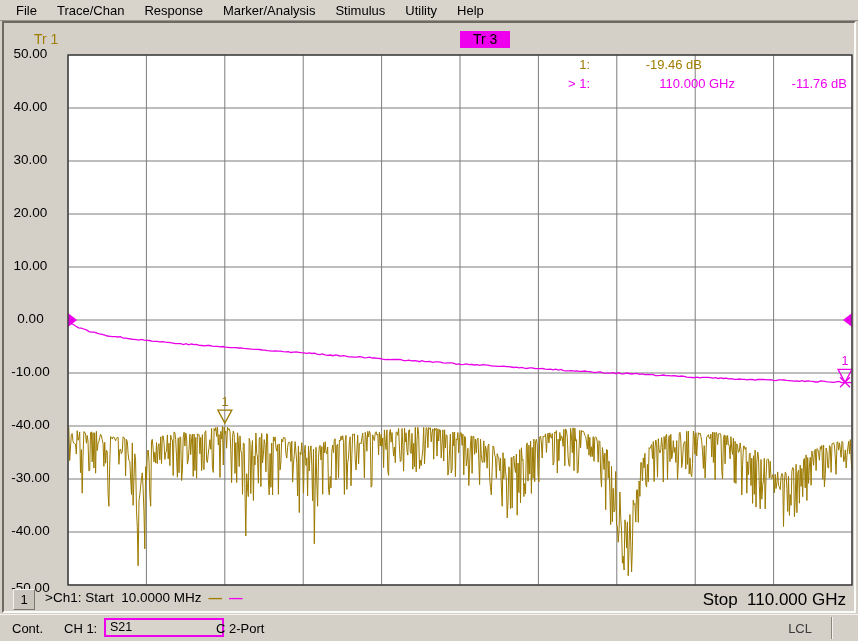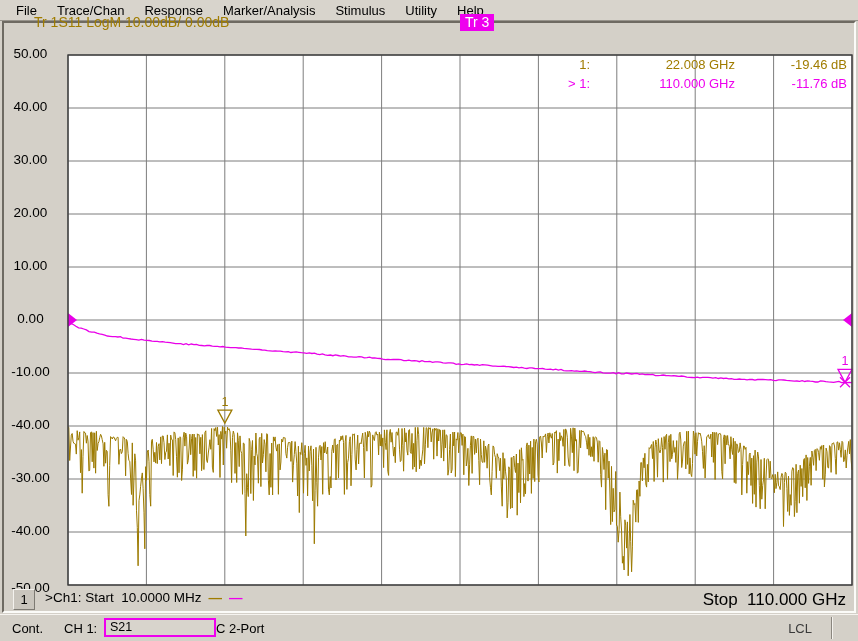--- a/index.html
+++ b/index.html
@@ -15,24 +15,24 @@
     display:flex;align-items:center;padding-left:6px;
   }
   .menu-item{font-size:13px;padding:15px 10px;cursor:default;white-space:nowrap}
   
   .main-frame{
     position:absolute;top:21px;left:2px;width:854px;height:592px;
     background:#d4d0c8;box-sizing:border-box;
     border:2px solid;border-color:#6e6a62 #fbfbf8 #fbfbf8 #6e6a62;
   }
   
-  .tracebar-item{position:absolute;top:14px;font-size:14px;white-space:pre;display:flex;align-items:flex-start;}
+  .tracebar-item{position:absolute;top:31px;font-size:14px;white-space:pre;display:flex;align-items:flex-start;gap:9px}
   .tr1{left:34px;color:#a07c00}
   .tr3{left:460px;color:#ee00ee}
-  .tr3-box{background:#ee00ee;color:#ffffff;padding:0 5px;font-size:14px;line-height:17px}
+  .tr3-box{background:#ee00ee;color:#000000;padding:0 13px;font-size:14px;line-height:17px}
   
   .plot-wrap{position:absolute;left:67px;top:54px}
   
   .ylabel{
     position:absolute;left:0;width:61px;text-align:center;
     font-size:13.5px;color:#000;
   }
   
   .mrow{position:absolute;left:558px;width:289px;height:18px;font-size:13px;white-space:pre;display:flex}
   .mrow span{display:inline-block;text-align:right}
@@ -55,21 +55,21 @@
     position:absolute;left:0;right:0;bottom:0;height:26px;
     background:#d4d0c8;border-top:1px solid #f6f4f0;
     font-size:13px;
     text-decoration:underline;
   }
   .sb-cont{position:absolute;left:12px;top:6px}
   .sb-ch{position:absolute;left:64px;top:6px}
   .sb-meas{
     position:absolute;left:104px;top:3px;width:96px;height:15px;
     border:2px solid #ee00ee;background:#d8d4cc;font-size:12.5px;
-    padding:0 8px 0 4px;line-height:15px;cursor:default;
+    padding:0 16px 0 4px;line-height:15px;cursor:default;
   }
   .sb-cal{position:absolute;left:216px;top:6px}
   .sb-div{position:absolute;left:831px;top:2px;width:1px;height:22px;background:#8a867e;box-shadow:1px 0 0 #f4f2ee}
   .sb-lcl{position:absolute;right:46px;top:6px;color:#3a3a3a}
 </style>
 </head>
 <body>
 
 <div class="menubar">
   <span class="menu-item">File</span>
@@ -77,21 +77,21 @@
   <span class="menu-item">Response</span>
   <span class="menu-item">Marker/Analysis</span>
   <span class="menu-item">Stimulus</span>
   <span class="menu-item">Utility</span>
   <span class="menu-item">Help</span>
 </div>
 
 <div class="main-frame"></div>
 
 <div class="tracebar-item tr1">
-  <span>Tr 1</span><span>S11 LogM 10.00dB/ 0.00dB</span>
+  <span>Tr 1</span>
 </div>
 <div class="tracebar-item tr3">
   <span class="tr3-box">Tr 3</span>
 </div>
 
 <div class="plot-wrap">
   <svg id="plot-svg" width="786" height="532" viewBox="-1 -1 786 532">
       <rect x="0" y="0" width="784" height="530" fill="#ffffff"></rect>
       <path d="M0,0V530M78.4,0V530M156.8,0V530M235.2,0V530M313.6,0V530M392,0V530M470.4,0V530M548.8,0V530M627.2,0V530M705.6,0V530M784,0V530M0,0H784M0,53H784M0,106H784M0,159H784M0,212H784M0,265H784M0,318H784M0,371H784M0,424H784M0,477H784M0,530H784" stroke="#7d7d7d" stroke-width="1" fill="none"></path>
       <polyline points="0.0,371.9 0.8,372.3 1.7,405.5 2.5,392.0 3.3,380.1 4.2,378.5 5.0,386.2 5.8,388.3 6.7,388.7 7.5,389.2 8.3,399.1 9.2,375.7 10.0,385.2 10.9,382.6 11.7,376.9 12.5,417.7 13.4,394.6 14.2,438.2 15.0,401.3 15.9,376.5 16.7,377.9 17.5,378.1 18.4,388.2 19.2,380.5 20.0,386.1 20.9,416.0 21.7,415.4 22.5,377.8 23.4,376.8 24.2,406.8 25.0,377.6 25.9,413.1 26.7,377.8 27.6,418.2 28.4,376.3 29.2,395.5 30.1,388.3 30.9,386.8 31.7,382.7 32.6,379.3 33.4,380.9 34.2,384.5 35.1,388.8 35.9,411.3 36.7,387.3 37.6,408.2 38.4,395.3 39.2,396.4 40.1,439.7 40.9,451.3 41.7,410.4 42.6,381.6 43.4,382.4 44.3,384.0 45.1,382.0 45.9,382.1 46.8,384.0 47.6,385.8 48.4,383.3 49.3,382.3 50.1,382.3 50.9,409.3 51.8,394.8 52.6,394.0 53.4,398.6 54.3,396.7 55.1,381.7 55.9,382.5 56.8,384.0 57.6,420.9 58.4,384.4 59.3,386.4 60.1,398.3 60.9,405.5 61.8,406.3 62.6,423.1 63.5,439.5 64.3,387.9 65.1,450.3 66.0,422.9 66.8,398.8 67.6,405.8 68.5,455.8 69.3,472.4 70.1,510.8 71.0,445.5 71.8,439.9 72.6,431.4 73.5,423.2 74.3,417.9 75.1,433.3 76.0,457.8 76.8,493.8 77.6,411.7 78.5,425.2 79.3,397.0 80.2,395.0 81.0,406.7 81.8,439.5 82.7,451.2 83.5,386.2 84.3,384.3 85.2,394.8 86.0,406.9 86.8,397.3 87.7,408.1 88.5,387.5 89.3,408.6 90.2,391.4 91.0,388.7 91.8,404.9 92.7,381.9 93.5,408.6 94.3,381.0 95.2,381.0 96.0,387.7 96.9,404.5 97.7,397.6 98.5,396.0 99.4,379.9 100.2,404.0 101.0,388.2 101.9,410.6 102.7,380.1 103.5,384.4 104.4,384.8 105.2,420.5 106.0,376.9 106.9,377.8 107.7,384.7 108.5,401.3 109.4,422.2 110.2,382.9 111.0,417.8 111.9,381.8 112.7,382.4 113.6,425.5 114.4,414.8 115.2,382.8 116.1,377.2 116.9,391.1 117.7,378.0 118.6,381.7 119.4,409.1 120.2,405.6 121.1,393.0 121.9,379.2 122.7,399.7 123.6,383.5 124.4,379.0 125.2,421.4 126.1,379.1 126.9,415.5 127.7,382.5 128.6,423.2 129.4,378.8 130.2,379.9 131.1,379.7 131.9,398.8 132.8,382.3 133.6,415.7 134.4,379.6 135.3,413.9 136.1,414.6 136.9,377.5 137.8,375.8 138.6,405.2 139.4,407.5 140.3,398.0 141.1,392.1 141.9,384.7 142.8,394.3 143.6,373.5 144.4,412.1 145.3,417.4 146.1,373.6 146.9,375.8 147.8,372.5 148.6,381.4 149.5,372.2 150.3,390.0 151.1,379.6 152.0,422.5 152.8,376.4 153.6,384.1 154.5,371.4 155.3,410.0 156.1,372.2 157.0,378.8 157.8,376.1 158.6,393.2 159.5,372.1 160.3,374.9 161.1,373.7 162.0,376.9 162.8,395.2 163.6,427.6 164.5,382.4 165.3,376.1 166.2,379.5 167.0,418.4 167.8,387.6 168.7,427.5 169.5,377.8 170.3,385.3 171.2,411.6 172.0,380.9 172.8,395.8 173.7,398.3 174.5,439.3 175.3,388.0 176.2,388.7 177.0,438.6 177.8,481.0 178.7,418.7 179.5,432.6 180.3,441.6 181.2,383.4 182.0,386.7 182.8,438.6 183.7,394.5 184.5,385.5 185.4,445.5 186.2,401.0 187.0,409.9 187.9,378.0 188.7,398.3 189.5,401.9 190.4,428.2 191.2,383.9 192.0,382.2 192.9,431.6 193.7,378.4 194.5,408.0 195.4,399.4 196.2,384.6 197.0,389.2 197.9,416.8 198.7,378.7 199.5,379.3 200.4,425.2 201.2,439.9 202.1,398.5 202.9,432.3 203.7,388.0 204.6,440.0 205.4,381.9 206.2,386.1 207.1,381.9 207.9,392.2 208.7,396.1 209.6,389.6 210.4,439.3 211.2,388.9 212.1,414.9 212.9,407.0 213.7,384.2 214.6,387.0 215.4,382.4 216.2,382.8 217.1,382.8 217.9,398.7 218.8,403.1 219.6,392.3 220.4,387.5 221.3,387.5 222.1,387.5 222.9,406.4 223.8,386.1 224.6,427.1 225.4,410.2 226.3,399.4 227.1,386.6 227.9,396.4 228.8,408.2 229.6,441.0 230.4,391.2 231.3,457.6 232.1,397.3 232.9,399.5 233.8,387.7 234.6,401.1 235.5,438.2 236.3,398.6 237.1,390.3 238.0,410.4 238.8,402.9 239.6,440.9 240.5,391.1 241.3,416.0 242.1,396.4 243.0,390.8 243.8,410.2 244.6,445.8 245.5,394.1 246.3,488.8 247.1,435.3 248.0,392.3 248.8,427.8 249.6,451.2 250.5,402.8 251.3,391.7 252.1,390.3 253.0,405.0 253.8,391.6 254.7,439.3 255.5,387.7 256.3,398.0 257.2,386.7 258.0,397.2 258.8,398.8 259.7,392.0 260.5,434.3 261.3,439.9 262.2,421.5 263.0,433.0 263.8,396.3 264.7,390.0 265.5,397.8 266.3,384.5 267.2,383.8 268.0,424.9 268.8,390.0 269.7,389.3 270.5,422.9 271.4,385.0 272.2,386.1 273.0,381.1 273.9,384.8 274.7,380.7 275.5,387.4 276.4,439.4 277.2,386.7 278.0,380.4 278.9,434.4 279.7,407.5 280.5,403.2 281.4,386.7 282.2,381.8 283.0,430.8 283.9,399.5 284.7,379.1 285.5,379.9 286.4,378.8 287.2,404.1 288.1,414.9 288.9,394.4 289.7,380.1 290.6,409.0 291.4,388.7 292.2,387.8 293.1,388.9 293.9,382.9 294.7,378.1 295.6,392.6 296.4,423.0 297.2,377.3 298.1,381.9 298.9,396.2 299.7,376.3 300.6,381.8 301.4,376.2 302.2,378.2 303.1,432.2 303.9,430.1 304.7,379.9 305.6,383.6 306.4,385.6 307.3,377.6 308.1,376.7 308.9,380.1 309.8,379.1 310.6,399.9 311.4,377.2 312.3,390.9 313.1,379.4 313.9,391.4 314.8,382.9 315.6,412.6 316.4,374.9 317.3,387.6 318.1,394.6 318.9,374.8 319.8,416.2 320.6,420.4 321.4,378.9 322.3,374.4 323.1,387.2 324.0,377.5 324.8,390.3 325.6,401.1 326.5,392.1 327.3,407.7 328.1,377.3 329.0,377.1 329.8,380.3 330.6,373.4 331.5,394.2 332.3,406.6 333.1,405.4 334.0,373.5 334.8,390.3 335.6,416.2 336.5,373.1 337.3,387.0 338.1,377.8 339.0,395.7 339.8,400.1 340.7,375.3 341.5,374.6 342.3,396.8 343.2,398.5 344.0,378.4 344.8,414.3 345.7,388.3 346.5,411.8 347.3,372.4 348.2,416.8 349.0,385.4 349.8,372.3 350.7,379.3 351.5,414.0 352.3,405.1 353.2,410.6 354.0,401.9 354.8,394.8 355.7,372.4 356.5,409.0 357.4,389.2 358.2,372.7 359.0,373.4 359.9,392.7 360.7,372.5 361.5,374.1 362.4,372.8 363.2,386.9 364.0,377.9 364.9,373.8 365.7,404.2 366.5,373.2 367.4,375.2 368.2,373.4 369.0,401.1 369.9,373.8 370.7,386.0 371.5,374.6 372.4,375.1 373.2,402.9 374.0,389.2 374.9,374.9 375.7,406.1 376.6,374.8 377.4,393.0 378.2,379.8 379.1,380.5 379.9,420.2 380.7,414.9 381.6,394.5 382.4,379.1 383.2,418.0 384.1,414.7 384.9,377.1 385.7,390.9 386.6,377.0 387.4,421.6 388.2,383.9 389.1,385.1 389.9,377.5 390.7,397.8 391.6,382.6 392.4,377.7 393.3,377.9 394.1,390.4 394.9,379.1 395.8,419.8 396.6,381.3 397.4,382.0 398.3,411.0 399.1,405.0 399.9,393.3 400.8,430.5 401.6,409.8 402.4,390.5 403.3,380.9 404.1,418.4 404.9,381.3 405.8,381.6 406.6,399.4 407.4,384.1 408.3,397.9 409.1,384.9 410.0,383.2 410.8,405.6 411.6,429.7 412.5,384.1 413.3,399.7 414.1,406.9 415.0,407.5 415.8,385.8 416.6,407.3 417.5,391.1 418.3,394.9 419.1,413.2 420.0,390.8 420.8,389.0 421.6,422.2 422.5,432.7 423.3,439.9 424.1,416.5 425.0,390.9 425.8,391.9 426.6,399.4 427.5,402.7 428.3,423.3 429.2,398.7 430.0,401.8 430.8,402.9 431.7,415.7 432.5,403.3 433.3,431.1 434.2,451.2 435.0,397.7 435.8,423.8 436.7,403.5 437.5,416.2 438.3,423.3 439.2,462.9 440.0,447.8 440.8,411.8 441.7,414.6 442.5,453.6 443.3,402.5 444.2,453.0 445.0,402.4 445.9,401.0 446.7,412.3 447.5,417.5 448.4,399.0 449.2,460.2 450.0,408.1 450.9,437.6 451.7,394.7 452.5,447.8 453.4,392.8 454.2,405.3 455.0,404.4 455.9,441.6 456.7,428.6 457.5,438.8 458.4,391.1 459.2,387.9 460.0,426.1 460.9,390.1 461.7,419.0 462.6,386.2 463.4,438.4 464.2,392.4 465.1,423.3 465.9,384.1 466.7,426.6 467.6,386.4 468.4,384.3 469.2,389.1 470.1,420.4 470.9,427.0 471.7,382.0 472.6,381.1 473.4,388.0 474.2,403.0 475.1,381.1 475.9,381.9 476.7,381.3 477.6,378.9 478.4,397.4 479.3,381.8 480.1,378.0 480.9,388.0 481.8,377.8 482.6,380.9 483.4,383.2 484.3,378.5 485.1,410.0 485.9,407.7 486.8,377.0 487.6,378.1 488.4,375.7 489.3,418.1 490.1,384.1 490.9,405.7 491.8,377.5 492.6,385.6 493.4,380.8 494.3,382.9 495.1,391.3 495.9,374.4 496.8,410.8 497.6,373.9 498.5,376.1 499.3,382.3 500.1,402.0 501.0,410.7 501.8,411.3 502.6,373.3 503.5,381.9 504.3,397.7 505.1,372.8 506.0,415.7 506.8,373.1 507.6,386.1 508.5,384.6 509.3,418.2 510.1,417.2 511.0,393.9 511.8,375.4 512.6,392.9 513.5,375.4 514.3,376.6 515.2,376.2 516.0,377.5 516.8,380.2 517.7,381.6 518.5,387.2 519.3,394.1 520.2,379.4 521.0,400.3 521.8,382.3 522.7,401.7 523.5,391.8 524.3,401.6 525.2,381.7 526.0,406.3 526.8,382.6 527.7,381.9 528.5,382.9 529.3,387.1 530.2,407.2 531.0,385.7 531.9,386.6 532.7,419.6 533.5,432.1 534.4,392.5 535.2,399.5 536.0,414.5 536.9,398.2 537.7,454.7 538.5,394.5 539.4,395.0 540.2,423.0 541.0,406.1 541.9,438.0 542.7,469.6 543.5,411.4 544.4,466.6 545.2,433.3 546.0,456.9 546.9,454.7 547.7,416.5 548.5,470.0 549.4,471.4 550.2,487.2 551.1,474.9 551.9,437.1 552.7,461.8 553.6,476.0 554.4,508.2 555.2,501.2 556.1,515.0 556.9,464.8 557.7,470.1 558.6,493.1 559.4,466.9 560.2,520.8 561.1,491.1 561.9,459.5 562.7,486.4 563.6,516.8 564.4,491.9 565.2,445.2 566.1,449.7 566.9,448.5 567.8,467.1 568.6,435.1 569.4,434.7 570.3,467.4 571.1,426.0 571.9,441.3 572.8,407.6 573.6,407.7 574.4,425.9 575.3,402.9 576.1,412.8 576.9,398.3 577.8,429.0 578.6,432.1 579.4,409.4 580.3,426.9 581.1,392.7 581.9,393.6 582.8,391.4 583.6,389.5 584.5,403.6 585.3,386.5 586.1,426.5 587.0,392.9 587.8,385.0 588.6,389.6 589.5,422.2 590.3,383.7 591.1,395.1 592.0,397.9 592.8,394.5 593.6,382.7 594.5,392.7 595.3,427.1 596.1,381.6 597.0,394.3 597.8,380.9 598.6,379.3 599.5,424.3 600.3,387.6 601.2,380.6 602.0,406.6 602.8,379.3 603.7,403.8 604.5,399.4 605.3,385.6 606.2,397.4 607.0,392.4 607.8,407.4 608.7,385.6 609.5,424.3 610.3,409.0 611.2,378.8 612.0,377.2 612.8,385.0 613.7,412.5 614.5,406.1 615.3,391.1 616.2,387.2 617.0,386.4 617.8,413.9 618.7,376.3 619.5,409.4 620.4,376.1 621.2,418.9 622.0,402.9 622.9,418.8 623.7,421.6 624.5,408.6 625.4,376.0 626.2,380.5 627.0,399.2 627.9,377.7 628.7,401.0 629.5,386.6 630.4,377.7 631.2,379.1 632.0,378.0 632.9,381.2 633.7,386.2 634.5,396.4 635.4,413.4 636.2,390.7 637.1,423.1 637.9,399.9 638.7,382.0 639.6,380.9 640.4,379.7 641.2,383.1 642.1,383.8 642.9,379.1 643.7,402.0 644.6,377.0 645.4,407.4 646.2,377.3 647.1,424.5 647.9,377.6 648.7,377.7 649.6,389.6 650.4,379.0 651.2,378.8 652.1,378.3 652.9,380.0 653.8,416.6 654.6,423.9 655.4,384.2 656.3,379.9 657.1,408.8 657.9,380.6 658.8,389.9 659.6,380.5 660.4,388.7 661.3,391.3 662.1,403.9 662.9,381.7 663.8,394.6 664.6,399.5 665.4,383.2 666.3,427.6 667.1,386.3 667.9,428.5 668.8,388.8 669.6,391.2 670.4,397.5 671.3,396.4 672.1,387.9 673.0,394.5 673.8,439.9 674.6,409.5 675.5,391.0 676.3,391.1 677.1,394.4 678.0,392.4 678.8,438.2 679.6,406.7 680.5,419.6 681.3,399.6 682.1,398.0 683.0,430.5 683.8,403.1 684.6,448.4 685.5,400.7 686.3,439.3 687.1,395.1 688.0,452.1 688.8,407.1 689.7,397.0 690.5,401.9 691.3,430.4 692.2,453.8 693.0,404.5 693.8,444.2 694.7,430.5 695.5,424.6 696.3,403.3 697.2,453.8 698.0,423.7 698.8,404.8 699.7,403.8 700.5,404.3 701.3,423.0 702.2,406.2 703.0,422.8 703.8,423.7 704.7,419.6 705.5,423.0 706.4,437.7 707.2,419.3 708.0,433.6 708.9,427.3 709.7,416.9 710.5,430.8 711.4,431.7 712.2,434.6 713.0,422.4 713.9,418.4 714.7,420.2 715.5,471.5 716.4,427.4 717.2,417.3 718.0,417.9 718.9,433.6 719.7,456.5 720.5,421.0 721.4,460.4 722.2,439.6 723.1,450.3 723.9,416.1 724.7,412.6 725.6,413.7 726.4,461.6 727.2,446.4 728.1,409.3 728.9,457.7 729.7,418.4 730.6,415.0 731.4,448.2 732.2,410.2 733.1,431.4 733.9,413.5 734.7,441.7 735.6,405.1 736.4,403.5 737.2,432.8 738.1,399.9 738.9,445.5 739.7,402.5 740.6,428.4 741.4,411.2 742.3,402.4 743.1,430.3 743.9,396.0 744.8,402.3 745.6,410.3 746.4,395.5 747.3,394.4 748.1,415.6 748.9,393.6 749.8,394.4 750.6,397.7 751.4,405.3 752.3,391.7 753.1,394.3 753.9,390.5 754.8,424.2 755.6,390.0 756.4,431.9 757.3,419.2 758.1,393.1 759.0,396.6 759.8,412.5 760.6,413.0 761.5,390.6 762.3,391.9 763.1,417.4 764.0,388.6 764.8,388.7 765.6,387.7 766.5,391.0 767.3,403.4 768.1,419.3 769.0,387.1 769.8,386.9 770.6,395.1 771.5,387.8 772.3,394.5 773.1,402.3 774.0,386.3 774.8,387.6 775.7,406.7 776.5,404.6 777.3,394.9 778.2,413.0 779.0,400.4 779.8,392.9 780.7,386.4 781.5,399.0 782.3,384.6 783.2,405.7 784.0,414.9" stroke="#9c7a00" stroke-width="1" fill="none"></polyline>
@@ -114,21 +114,20 @@
 <div class="ylabel" style="top:258px">10.00</div>
 <div class="ylabel" style="top:311px">0.00</div>
 <div class="ylabel" style="top:364px">-10.00</div>
 <div class="ylabel" style="top:417px">-40.00</div>
 <div class="ylabel" style="top:470px">-30.00</div>
 <div class="ylabel" style="top:523px">-40.00</div>
 <div class="ylabel" style="top:580px">-50.00</div>
 
 <div class="mrow row-olive" style="top:57px">
   <span class="mcol1">1:</span>
-  <span class="mcol2">22.008 GHz</span>
   <span class="mcol3">-19.46 dB</span>
 </div>
 <div class="mrow row-magenta" style="top:76px">
   <span class="mcol1">&gt; 1:</span>
   <span class="mcol2">110.000 GHz</span>
   <span class="mcol3">-11.76 dB</span>
 </div>
 
 <div class="ch-badge">1</div>
 <div class="start-text">

